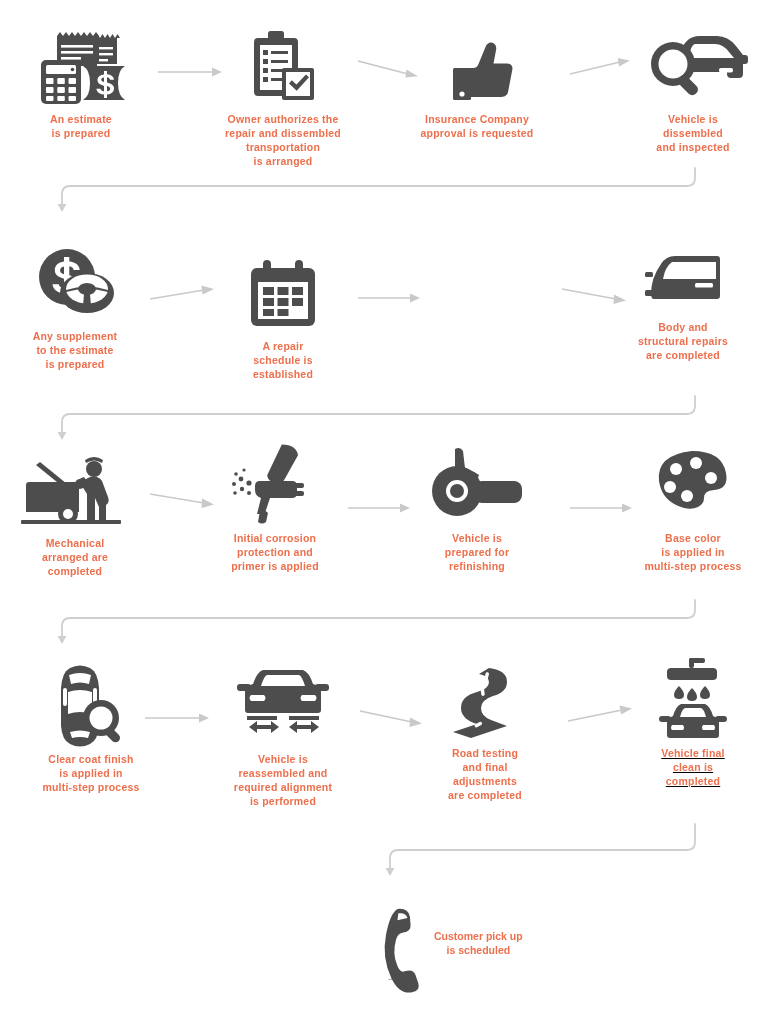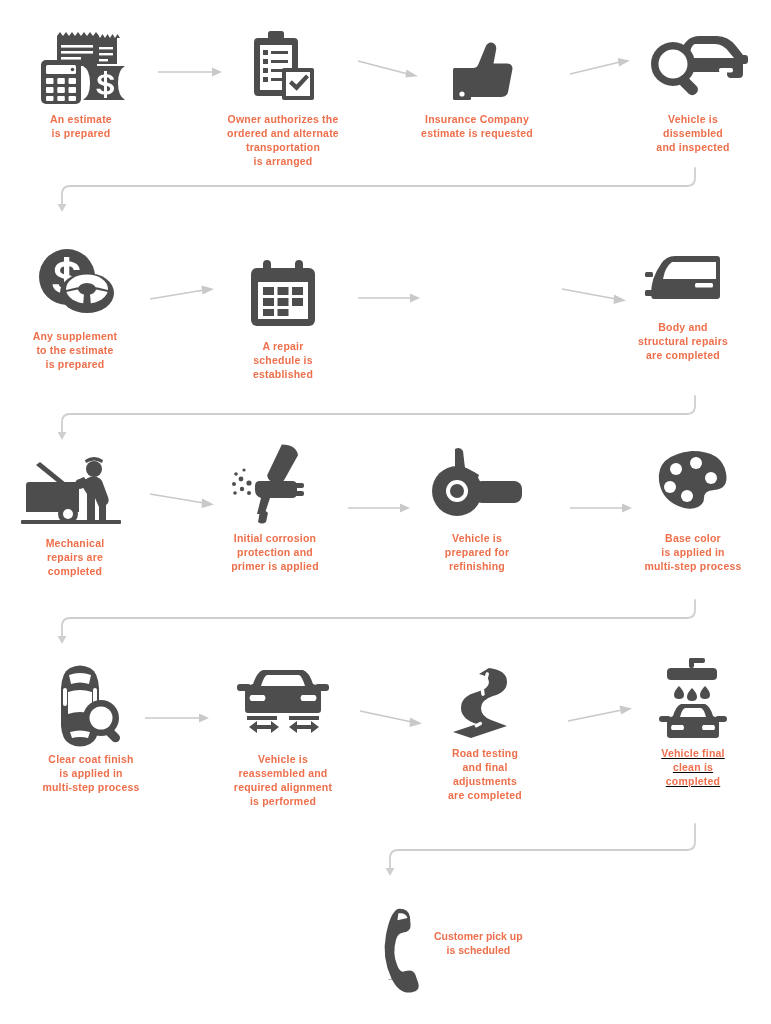--- a/index.html
+++ b/index.html
@@ -16,20 +16,21 @@
     width: 771px;
     height: 1024px;
     background: #ffffff;
     overflow: hidden;
   }
   .step {
     position: absolute;
     width: 150px;
     display: flex;
     flex-direction: column;
+    align-items: center;
   }
   .step .icon-wrap {
     display: flex;
     align-items: flex-end;
     justify-content: center;
     height: 78px;
   }
   .step .caption {
     margin-top: 7px;
     color: #ee6f4c;
@@ -142,42 +143,42 @@
           <rect x="21" y="41" width="17" height="3"></rect>
           <rect x="13" y="49" width="5" height="5"></rect>
           <rect x="21" y="50" width="12" height="3"></rect>
         </g>
         <rect class="ico" x="32" y="40" width="32" height="32" rx="2"></rect>
         <rect class="ico-white" x="36" y="44" width="24" height="24"></rect>
         <path class="ico" d="M39 55.5 l2.8 -3.3 l4.6 4.4 l9.6 -10.2 l3 2.8 l-12.3 13.5 z"></path>
       </svg>
     </div>
     <div class="caption">Owner authorizes the
-ordered and alternate
+repair and dissembled
 transportation
 is arranged</div>
   </div>
 
   <svg class="arrow-svg" style="left:358px; top:58px;" width="64" height="26">
     <line x1="0" y1="3" x2="50" y2="16" stroke="#c9c9c9" stroke-width="1.6"></line>
     <path d="M48.5 11.4 L60 18.2 L47.4 19.6 z" fill="#c9c9c9"></path>
   </svg>
 
   <div class="step" style="left:402px; top:28px;">
     <div class="icon-wrap">
       <svg width="76" height="78" viewBox="0 0 76 78">
         <g class="ico">
           <rect x="14" y="40" width="18" height="32" rx="1.5"></rect>
           <path d="M32 40 h6 c3 0 4.5 -1.5 5.5 -4 l7 -17 c1.3 -3.2 4 -5 6.8 -4.2 3 .8 4.4 3.6 3.8 7 l-2.6 13.6 h13.6 c3.4 0 5.9 2.6 5.3 5.8 l-4.3 22.6 c-.6 3.2 -3.3 5.2 -6.6 5.2 H32 z" transform="translate(-4,0)"></path>
         </g>
         <circle class="ico-white" cx="23" cy="66" r="2.6"></circle>
       </svg>
     </div>
     <div class="caption">Insurance Company
-estimate is requested</div>
+approval is requested</div>
   </div>
 
   <svg class="arrow-svg" style="left:570px; top:58px;" width="64" height="26">
     <line x1="0" y1="16" x2="50" y2="4" stroke="#c9c9c9" stroke-width="1.6"></line>
     <path d="M47.6 0 L60 2.4 L49 8.6 z" fill="#c9c9c9"></path>
   </svg>
 
   <div class="step" style="left:618px; top:28px;">
     <div class="icon-wrap">
       <svg width="100" height="78" viewBox="0 0 100 78">
@@ -303,21 +304,21 @@
           <circle cx="74" cy="17" r="8"></circle>
           <path d="M66 11 q8 -5 16 0 l1 -3 q-9 -6 -18 0 z"></path>
           <path d="M70 25 q8 -2 12 4 l6 16 q2 6 -2 8 v19 h-7 v-17 l-4 -9 v26 h-8 v-30 l-5 -8 q-2 -4 2 -6 z"></path>
           <path d="M64 25 q-7 2 -8 8 l7 3 q1 -4 5 -5 z"></path>
           <circle cx="60" cy="32" r="5"></circle>
         </g>
         <circle class="ico-white" cx="48" cy="62" r="5"></circle>
       </svg>
     </div>
     <div class="caption">Mechanical
-repairs are
+arranged are
 completed</div>
   </div>
 
   <svg class="arrow-svg" style="left:150px; top:490px;" width="72" height="22">
     <line x1="0" y1="4" x2="54" y2="13" stroke="#c9c9c9" stroke-width="1.6"></line>
     <path d="M52 8.6 L64 14.6 L51.6 18 z" fill="#c9c9c9"></path>
   </svg>
 
   <div class="step" style="left:200px; top:447px;">
     <div class="icon-wrap">

